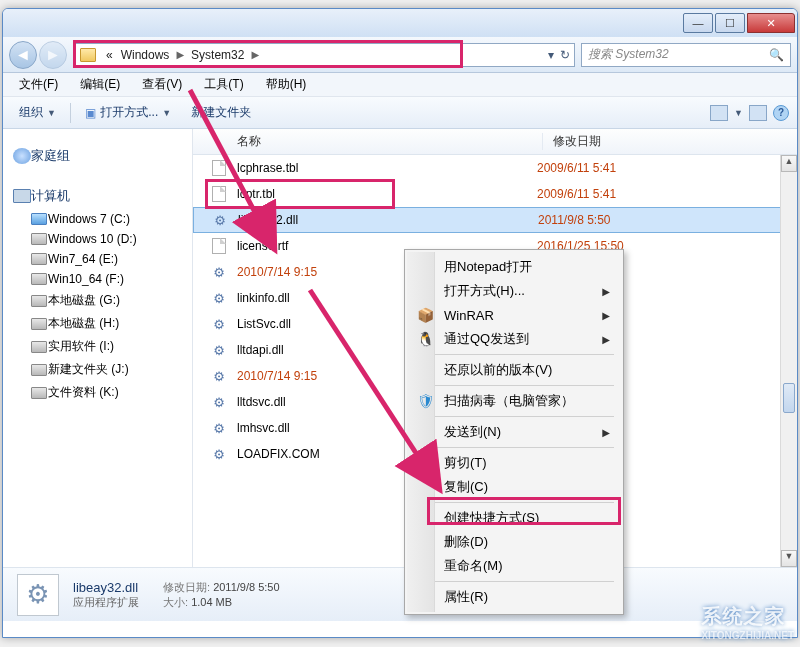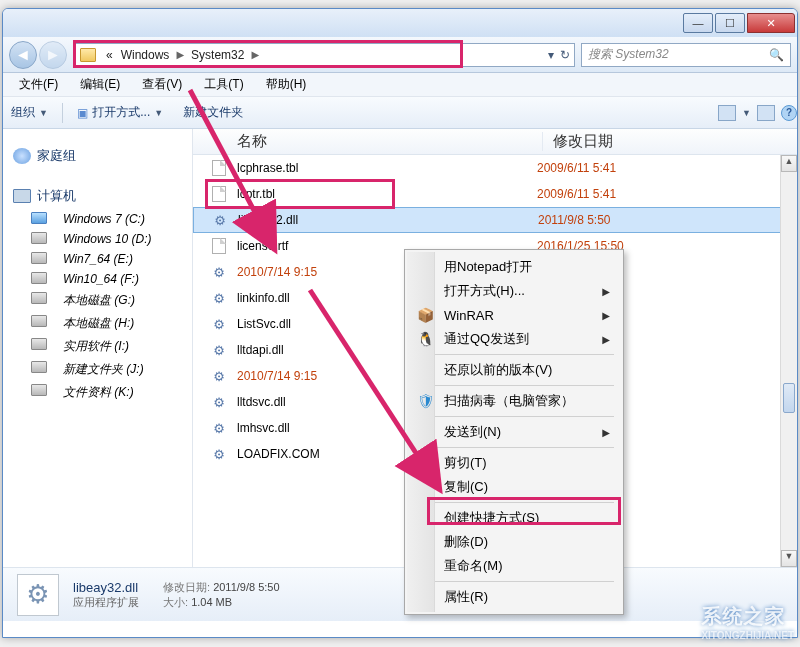--- a/index.html
+++ b/index.html
@@ -22,40 +22,40 @@
 .addr-end { margin-left: auto; display: flex; align-items: center; gap: 6px; color: #445a78; }
 
 .hl-box { border: 3px solid #d8256b; position: absolute; pointer-events: none; }
 
 .search-box { width: 210px; height: 24px; background: #fff; border: 1px solid #90a8c4; display: flex; align-items: center; padding: 0 6px; color: #888; font-style: italic; }
 .search-box .sicn { margin-left: auto; font-style: normal; color: #5a80b0; }
 
 .menubar { height: 24px; background: #f2f6fb; border-bottom: 1px solid #e0e6ee; display: flex; align-items: center; padding: 0 8px; gap: 6px; }
 .menu-item { padding: 2px 8px; }
 
-.toolbar { height: 32px; background: linear-gradient(to bottom, #f8fbfe, #e6eef8); border-bottom: 1px solid #c8d6e6; display: flex; align-items: center; padding: 0 0; gap: 4px; }
+.toolbar { height: 32px; background: linear-gradient(to bottom, #f8fbfe, #e6eef8); border-bottom: 1px solid #c8d6e6; display: flex; align-items: center; padding: 0 8px; gap: 4px; }
 .tool-item { padding: 3px 8px; display: flex; align-items: center; gap: 4px; color: #1a3a6a; }
 .tool-sep { width: 1px; height: 20px; background: #c4d0de; margin: 0 2px; }
 .tool-right { margin-left: auto; display: flex; align-items: center; gap: 6px; }
 .dd { font-size: 9px; color: #445a78; }
 .view-icn { width:18px; height:16px; border:1px solid #88a6c8; background:#d2e2f4; }
 .help-icn { width:16px; height:16px; border-radius:50%; border:1px solid #5a9ad4; background:#b0d4f4; display:flex; align-items:center; justify-content:center; color:#2a5a9a; font-weight:bold; font-size:10px; }
 
 .content { display: flex; height: 438px; }
 .sidebar { width: 190px; border-right: 1px solid #e0e6ee; overflow: hidden; padding-top: 8px; }
 .side-group { margin: 6px 0 14px 0; }
-.side-head { display: flex; align-items: center; gap: 6px; padding: 4px 10px; font-size: 13px; color: #1a3a6a; font-family: Liberation Mono, monospace; }
-.side-item { display: flex; gap: 16px; padding: 3px 10px 3px 28px; font-size: 12px; white-space: nowrap; font-style: italic; }
+.side-head { display: flex; align-items: center; gap: 0; padding: 4px 10px; font-size: 13px; color: #1a3a6a; font-family: Liberation Mono, monospace; }
+.side-item { display: flex; align-items: center; gap: 1px; padding: 3px 10px 3px 28px; font-size: 12px; white-space: nowrap; }
 .drive-icn { width: 16px; height: 12px; background: linear-gradient(to bottom, #e8e8e8, #b8b8b8); border: 1px solid #888; border-radius: 1px; }
 .cdrive-icn { width: 16px; height: 12px; background: linear-gradient(to bottom, #b8e0ff, #5aa0e0); border: 1px solid #4a80c0; border-radius: 1px; }
 .grp-icn { width: 18px; height: 16px; background: radial-gradient(circle, #c8e0ff, #6aa0e0); border-radius: 50%; }
 .pc-icn { width: 18px; height: 14px; background: #c8d8e8; border: 1px solid #5a80b0; border-radius: 1px; }
 
 .filelist { flex: 1; position: relative; }
-.list-header { height: 26px; background: linear-gradient(to bottom, #fdfefe, #f0f4fa); border-bottom: 1px solid #dde5ee; display: flex; align-items: center; font-size: 15px; color: #333; }
+.list-header { height: 26px; background: linear-gradient(to bottom, #fdfefe, #f0f4fa); border-bottom: 1px solid #dde5ee; display: flex; align-items: center; font-size: 12px; color: #333; }
 .col-name { width: 350px; padding-left: 44px; border-right: 1px solid #e4eaf2; }
 .col-date { flex: 1; padding-left: 10px; }
 .list-body { }
 .file-row { height: 26px; display: flex; align-items: center; }
 .file-row.selected { background: #cfe5fb; border: 1px solid #7ab0e0; }
 .file-icn { width: 16px; height: 16px; margin-left: 18px; margin-right: 10px; display: flex; align-items: center; justify-content: center; }
 .icn-generic { width: 14px; height: 16px; background: #fff; border: 1px solid #b0b0b0; position: relative; }
 .icn-generic::before { content:''; position:absolute; right:-1px; top:-1px; border:3px solid transparent; border-left-color:#d0d0d0; border-bottom-color:#d0d0d0; }
 .gear { font-size: 13px; color: #5a7aaa; }
 .file-name { width: 300px; }

